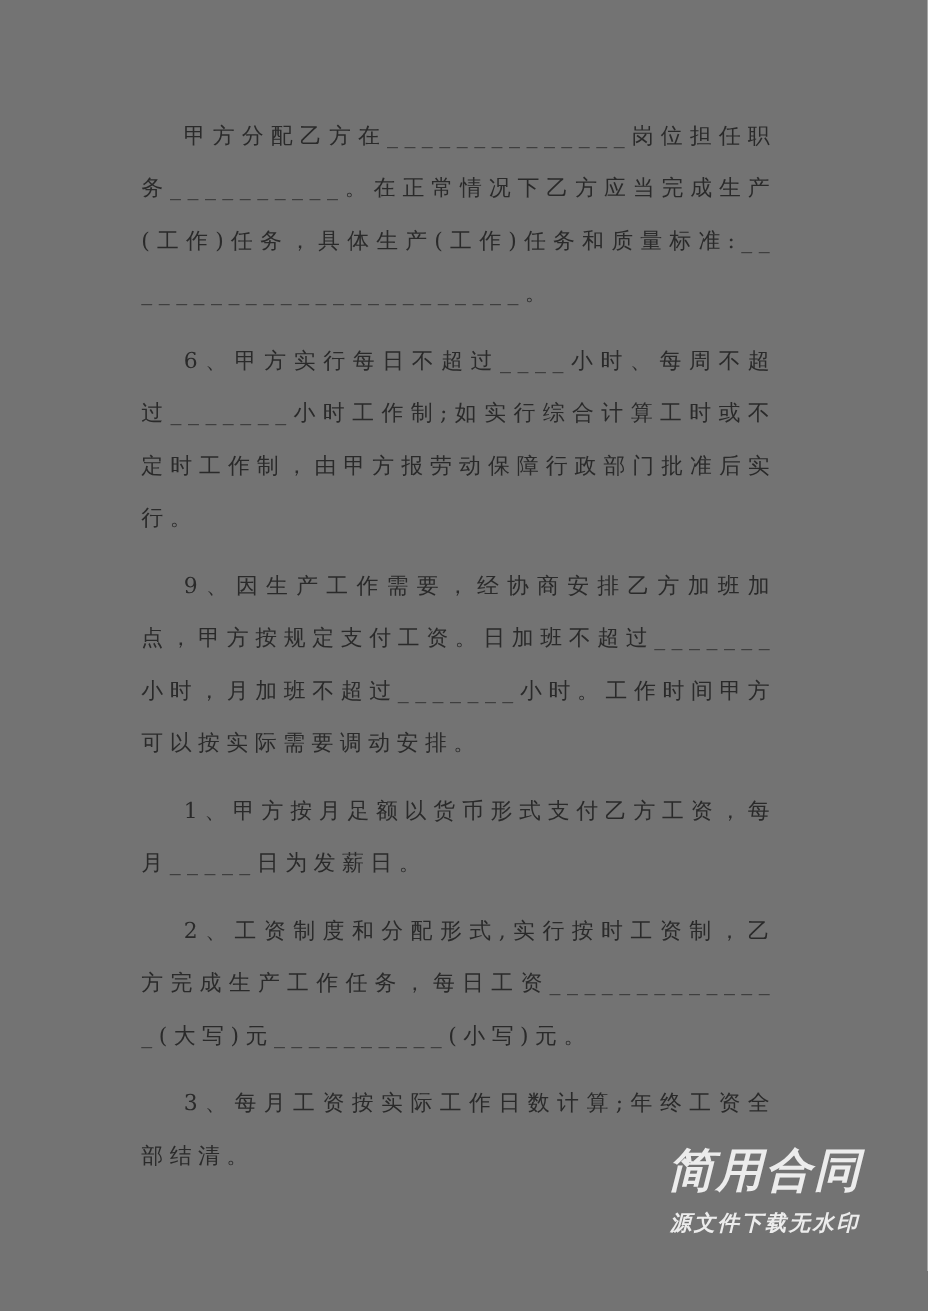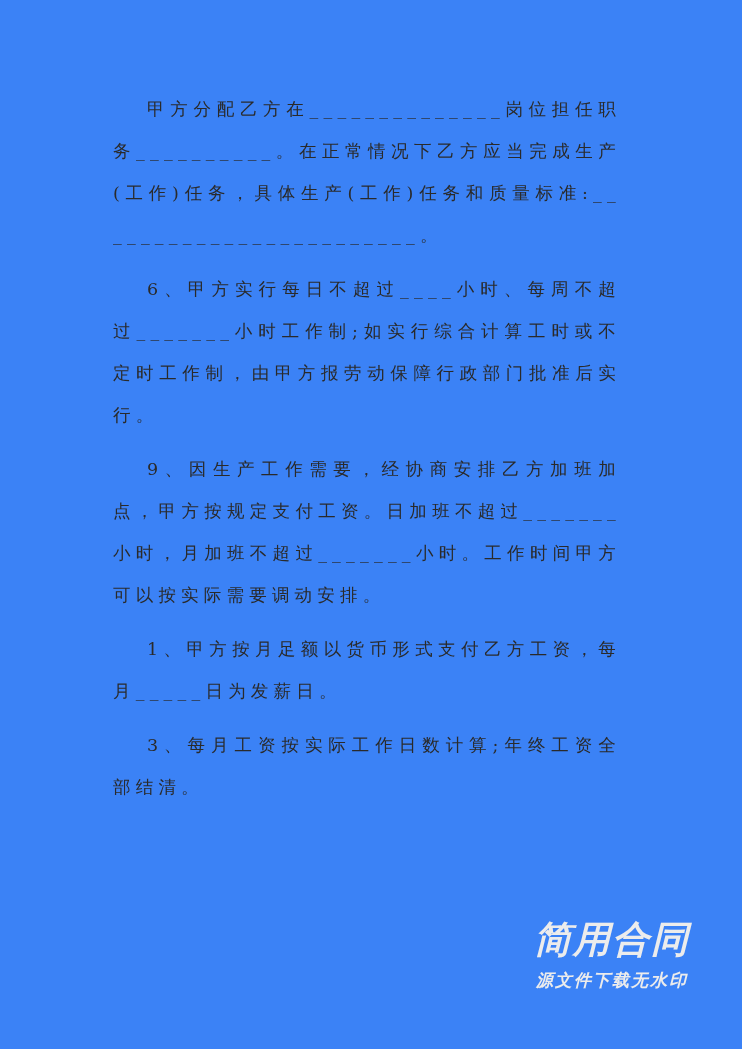--- a/index.html
+++ b/index.html
@@ -1,48 +1,49 @@
 <!DOCTYPE html>
 <html><head>
 <meta charset="utf-8">
 <style>
   html, body { margin: 0; padding: 0; background: #ffffff; }
   body { width: 742px; height: 1049px; position: relative; overflow: hidden; }
   .page {
     position: absolute; left: 0; top: 0; width: 742px; height: 1049px;
-    background: #3b82f6;
+    background: #737373;
   }
   .content {
     position: absolute; left: 113px; top: 88px; width: 508px;
     font-family: "DejaVu Serif", "Liberation Serif", serif;
     font-size: 17.5px; color: #2a2a2a; letter-spacing: 5.2px;
   }
   .p {
     line-height: 42px; margin: 0 0 12px 0;
     text-align: justify; text-indent: 34px;
     word-break: break-all;
   }
   .p.heading { margin-bottom: 14px; }
   .watermark {
     position: absolute; left: 512px; top: 918px; width: 200px;
-    font-family: Liberation Sans, sans-serif;
+    font-family: Liberation Mono, monospace;
     color: #ececec; font-style: italic; font-weight: bold; text-align: center;
   }
   .wm-title { font-size: 37px; letter-spacing: 2px; line-height: 44px; }
   .wm-sub { font-size: 17px; letter-spacing: 2px; line-height: 30px; margin-top: 4px; }
 </style>
 </head>
 <body>
 
 <div class="page">
   <div class="content">
     <p class="p">甲方分配乙方在______________岗位担任职务__________。在正常情况下乙方应当完成生产(工作)任务，具体生产(工作)任务和质量标准:________________________。</p>
     <p class="p">6、甲方实行每日不超过____小时、每周不超过_______小时工作制;如实行综合计算工时或不定时工作制，由甲方报劳动保障行政部门批准后实行。</p>
     <p class="p">9、因生产工作需要，经协商安排乙方加班加点，甲方按规定支付工资。日加班不超过_______小时，月加班不超过_______小时。工作时间甲方可以按实际需要调动安排。</p>
     <p class="p">1、甲方按月足额以货币形式支付乙方工资，每月_____日为发薪日。</p>
+    <p class="p">2、工资制度和分配形式,实行按时工资制，乙方完成生产工作任务，每日工资______________(大写)元__________(小写)元。</p>
     <p class="p">3、每月工资按实际工作日数计算;年终工资全部结清。</p>
 
   </div>
 
   <div class="watermark">
     <div class="wm-title">简用合同</div>
     <div class="wm-sub">源文件下载无水印</div>
   </div>
 </div>
 

